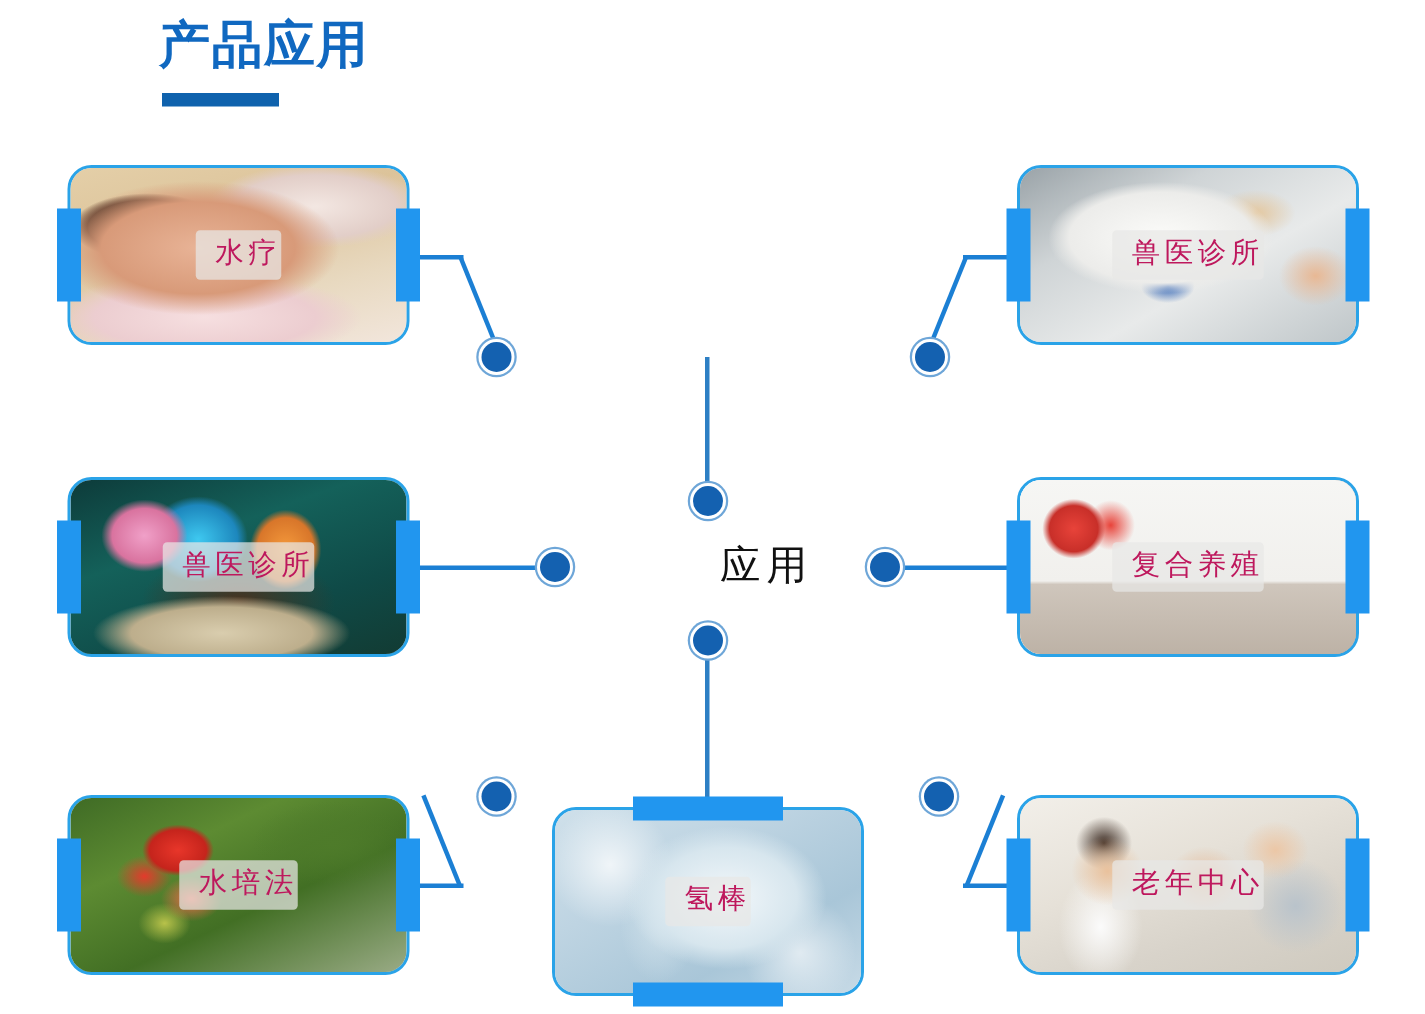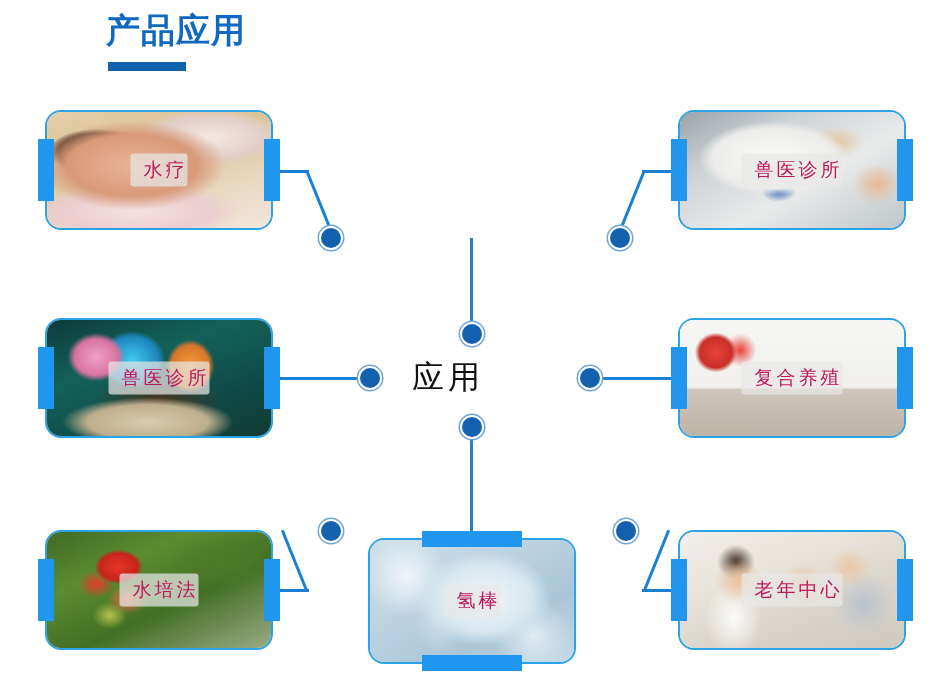--- a/index.html
+++ b/index.html
@@ -39,22 +39,22 @@
     height: 9px;
     background: #0f62ad;
   }
 
   
   .hub-label {
     position: absolute;
     left: 412px;
     top: 349px;
     width: 130px;
-    text-align: left;
-    font-size: 32px;
+    text-align: right;
+    font-size: 27px;
     font-weight: normal;
     color: #111111;
     line-height: 56px;
     letter-spacing: 4px;
     white-space: nowrap;
   }
 
   
   .hline {
     position: absolute;

